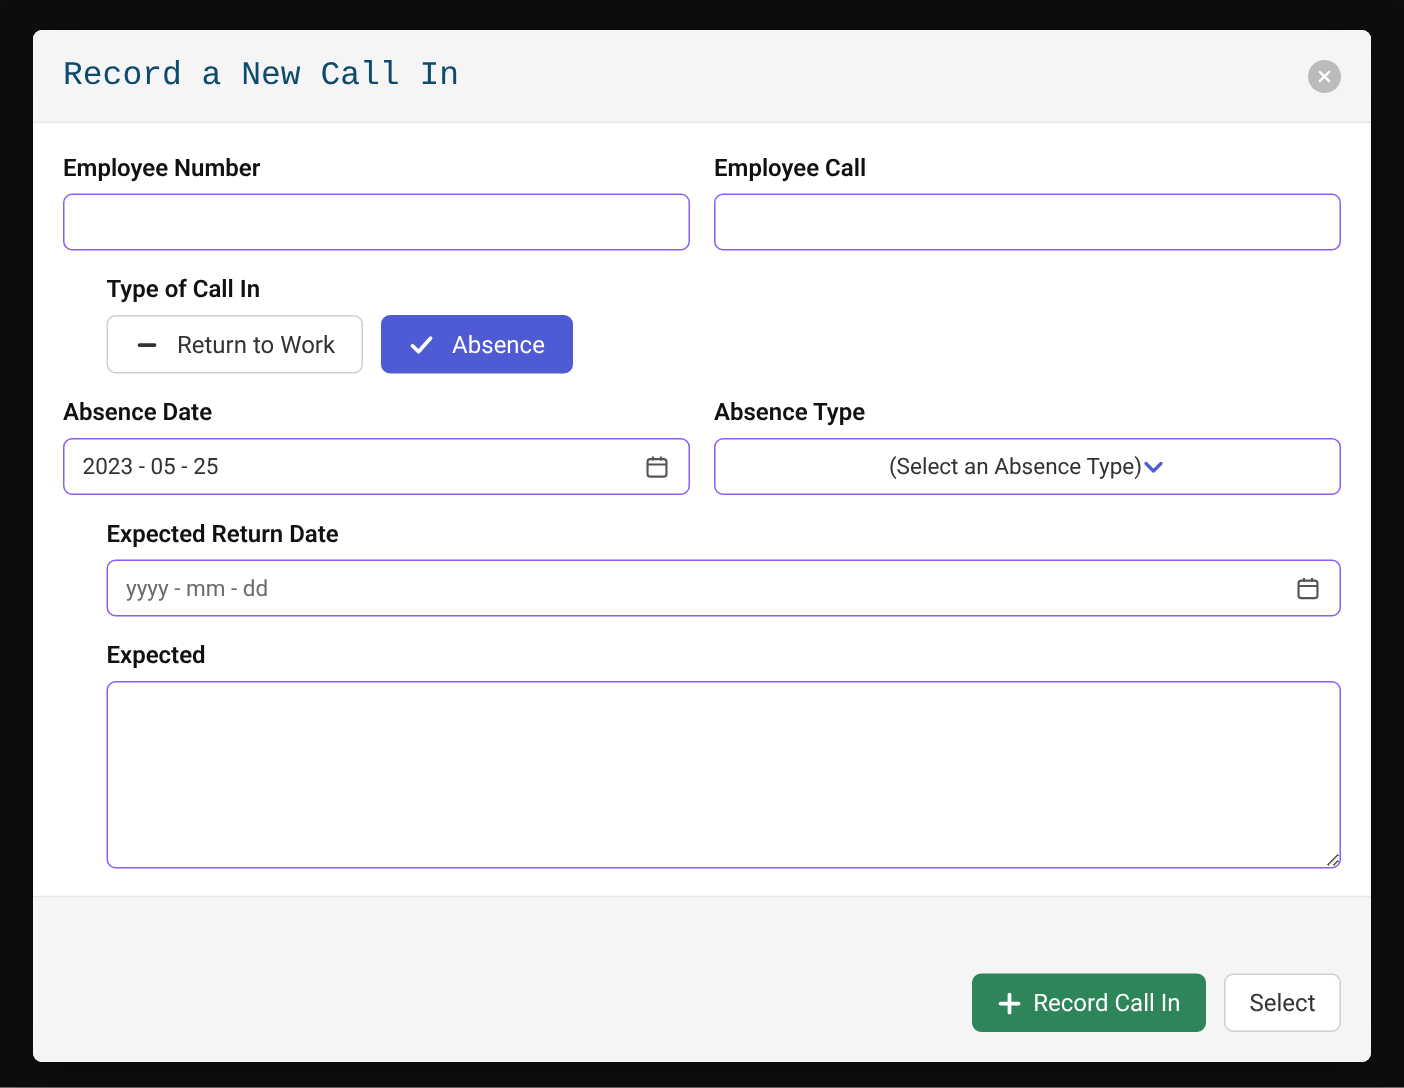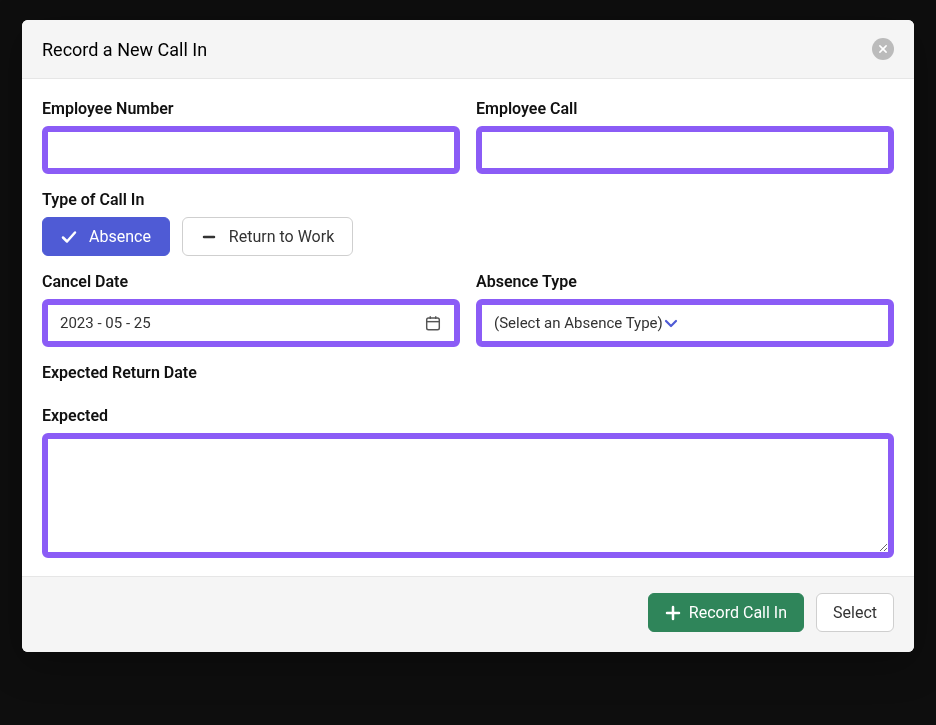--- a/index.html
+++ b/index.html
@@ -30,23 +30,24 @@
     .modal-header {
       padding: 18px 20px 18px 20px;
       border-bottom: 1px solid #e6e6e6;
       background: #f5f5f5;
       border-radius: 6px 6px 0 0;
       display: flex;
       align-items: center;
       justify-content: space-between;
     }
     .modal-title {
-      font-size: 18px;
+      font-size: 22px;
       font-weight: 400;
-      color: #000000;
+      color: #0c4a6e;
+      font-family: Liberation Mono, monospace;
     }
     .close-btn {
       width: 22px;
       height: 22px;
       border-radius: 50%;
       background: #bbb;
       display: flex;
       align-items: center;
       justify-content: center;
       cursor: pointer;
@@ -58,31 +59,31 @@
     .modal-body {
       padding: 20px 20px 18px 20px;
       background: #fff;
     }
     .row {
       display: flex;
       gap: 16px;
       margin-bottom: 16px;
     }
     .col { flex: 1; display: flex; flex-direction: column; }
-    .full { width: 100%; }
+    .full { width: 100%; margin-left: 29px; }
     label.field-label {
       font-size: 16px;
       font-weight: 600;
       color: #111;
       margin-bottom: 8px;
       display: block;
     }
     input[type="text"], .date-input, .select, textarea {
       width: 100%;
-      border: 6px solid #8b5cf6;
+      border: 1px solid #8b5cf6;
       border-radius: 6px;
       padding: 9px 12px;
       font-size: 15px;
       color: #333;
       background: #fff;
       font-family: inherit;
     }
     textarea { resize: both; height: 125px; }
     .btn-group {
       display: flex;
@@ -110,21 +111,21 @@
       display: flex;
       align-items: center;
       justify-content: space-between;
       cursor: pointer;
     }
     .date-input .placeholder { color: #6b6b6b; }
     .date-input svg { width: 18px; height: 18px; color: #555; }
     .select {
       display: flex;
       align-items: center;
-      justify-content: flex-start;
+      justify-content: center;
       cursor: pointer;
     }
     .select svg { width: 16px; height: 16px; color: #4f5bd5; }
     .modal-footer {
       padding: 16px 20px 20px 20px;
       border-top: 1px solid #e6e6e6;
       background: #f5f5f5;
       border-radius: 0 0 6px 6px;
       display: flex;
       justify-content: flex-end;
@@ -134,20 +135,21 @@
       display: inline-flex;
       align-items: center;
       gap: 8px;
       padding: 9px 16px;
       border-radius: 6px;
       font-size: 16px;
       cursor: pointer;
       border: 1px solid #cfcfcf;
       background: #fff;
       color: #333;
+      margin-top: 35px;
     }
     .btn.primary {
       background: #2f855a;
       border-color: #2f855a;
       color: #fff;
     }
     .btn svg { width: 16px; height: 16px; }
   </style>
 </head>
 <body>
@@ -176,39 +178,39 @@
       <div class="col">
         <label class="field-label">Employee Call</label>
         <input type="text" value="" style="">
       </div>
     </div>
 
     <div class="row">
       <div class="col full">
         <label class="field-label">Type of Call In</label>
         <div class="btn-group">
+          <div class="toggle-btn">
+            <svg viewBox="0 0 16 16" fill="none" stroke="currentColor" stroke-width="2.5" stroke-linecap="round">
+              <line x1="3" y1="8" x2="13" y2="8"></line>
+            </svg>
+            <span>Return to Work</span>
+          </div>
           <div class="toggle-btn active">
             <svg viewBox="0 0 16 16" fill="none" stroke="currentColor" stroke-width="2.5" stroke-linecap="round" stroke-linejoin="round">
               <polyline points="2,8.5 6,12.5 14,3.5"></polyline>
             </svg>
             <span>Absence</span>
           </div>
-          <div class="toggle-btn">
-            <svg viewBox="0 0 16 16" fill="none" stroke="currentColor" stroke-width="2.5" stroke-linecap="round">
-              <line x1="3" y1="8" x2="13" y2="8"></line>
-            </svg>
-            <span>Return to Work</span>
-          </div>
-        </div>
-      </div>
-    </div>
-
-    <div class="row">
-      <div class="col">
-        <label class="field-label">Cancel Date</label>
+        </div>
+      </div>
+    </div>
+
+    <div class="row">
+      <div class="col">
+        <label class="field-label">Absence Date</label>
         <div class="date-input">
           <span>2023 - 05 - 25</span>
           <svg viewBox="0 0 20 20" fill="none" stroke="currentColor" stroke-width="1.6">
             <rect x="3" y="4.5" width="14" height="13" rx="2"></rect>
             <line x1="3" y1="8.5" x2="17" y2="8.5"></line>
             <line x1="7" y1="2.5" x2="7" y2="5.5"></line>
             <line x1="13" y1="2.5" x2="13" y2="5.5"></line>
           </svg>
         </div>
       </div>
@@ -219,20 +221,29 @@
           <svg viewBox="0 0 16 16" fill="none" stroke="currentColor" stroke-width="2.2" stroke-linecap="round" stroke-linejoin="round">
             <polyline points="3,6 8,11 13,6"></polyline>
           </svg>
         </div>
       </div>
     </div>
 
     <div class="row">
       <div class="col full">
         <label class="field-label">Expected Return Date</label>
+        <div class="date-input">
+          <span class="placeholder">yyyy - mm - dd</span>
+          <svg viewBox="0 0 20 20" fill="none" stroke="currentColor" stroke-width="1.6">
+            <rect x="3" y="4.5" width="14" height="13" rx="2"></rect>
+            <line x1="3" y1="8.5" x2="17" y2="8.5"></line>
+            <line x1="7" y1="2.5" x2="7" y2="5.5"></line>
+            <line x1="13" y1="2.5" x2="13" y2="5.5"></line>
+          </svg>
+        </div>
       </div>
     </div>
 
     <div class="row" style="margin-bottom:0;">
       <div class="col full">
         <label class="field-label">Expected</label>
         <textarea style=""></textarea>
       </div>
     </div>
 

